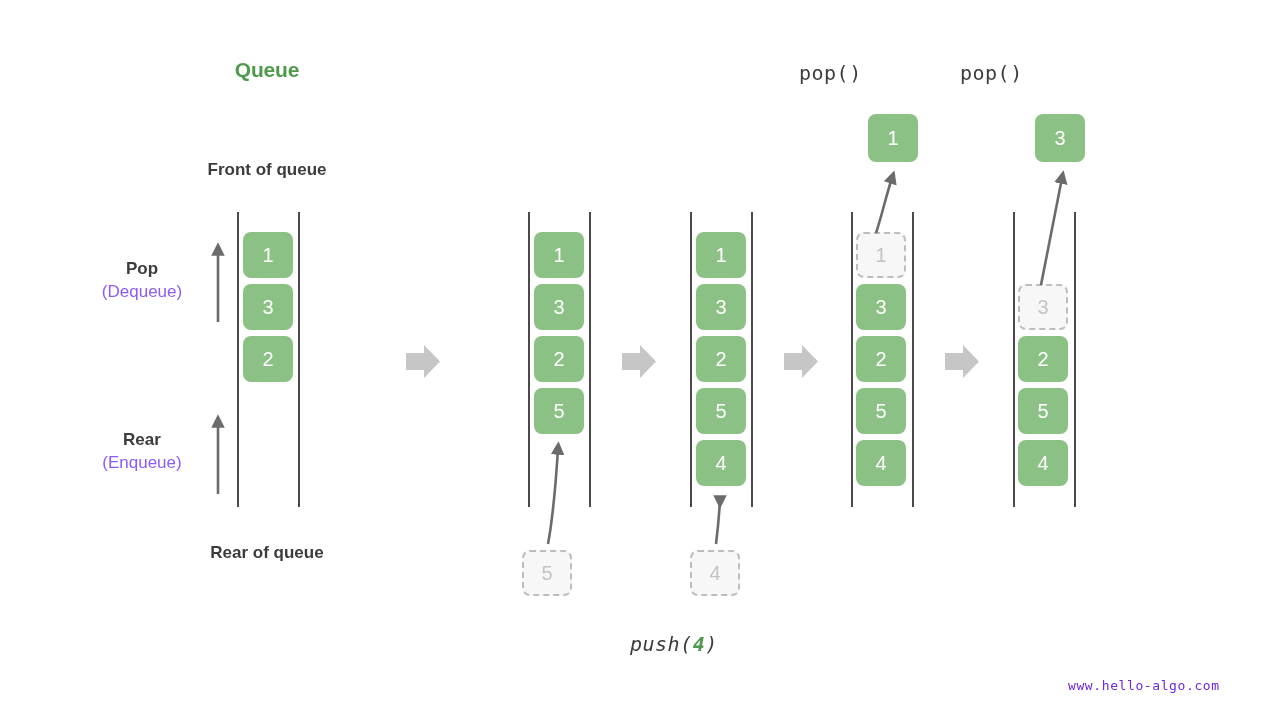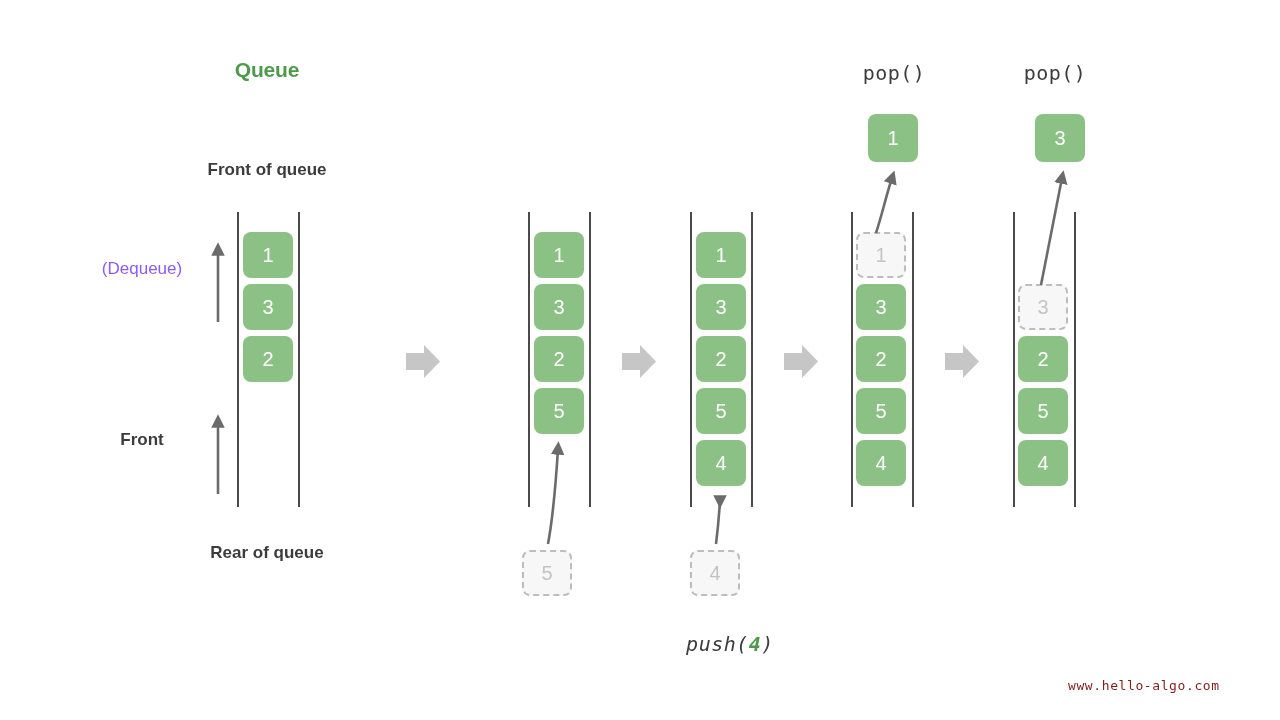--- a/index.html
+++ b/index.html
@@ -52,29 +52,29 @@
   .label-op .op-sub {
     font-size: 17px;
     font-weight: normal;
     color: #8b5cf6;
     display: block;
   }
   .mono-call {
     font-family: "DejaVu Sans Mono", "Liberation Mono", monospace;
     font-size: 20px;
     color: #3c3c3c;
-    text-align: center;
+    text-align: left;
     white-space: nowrap;
     letter-spacing: 0.5px;
   }
   .mono-call .arg { color: #4e9a4a; font-weight: bold; }
   .watermark {
     font-family: "DejaVu Sans Mono", "Liberation Mono", monospace;
     font-size: 13px;
-    color: #7f1d1d;
+    color: #6d28d9;
     letter-spacing: 0.6px;
     white-space: nowrap;
   }
 
   
   .cell {
     width: 50px;
     height: 46px;
     border-radius: 8px;
     background: #8cc185;
@@ -115,24 +115,26 @@
 <body>
 
 <div class="canvas">
 
   <div class="abs title-queue" style="left:196px; top:58px; width:142px;">Queue</div>
 
   <div class="abs label-bold" style="left:167px; top:543px; width:200px;">Rear of queue</div>
   <div class="abs label-bold" style="left:167px; top:160px; width:200px;">Front of queue</div>
 
   <div class="abs label-op" style="left:42px; top:258px; width:200px;">
+    <span class="op-main">Pop</span>
     <span class="op-sub">(Dequeue)</span>
   </div>
   <div class="abs label-op" style="left:42px; top:429px; width:200px;">
-    <span class="op-main">Front</span>
+    <span class="op-main">Rear</span>
+    <span class="op-sub">(Enqueue)</span>
   </div>
 
   <div class="abs rail" style="left:237px; top:212px; height:295px;"></div>
   <div class="abs rail" style="left:298px; top:212px; height:295px;"></div>
 
   <div class="abs cell" style="left:243px; top:232px;">1</div>
   <div class="abs cell" style="left:243px; top:284px;">3</div>
   <div class="abs cell" style="left:243px; top:336px;">2</div>
 
   <div class="abs rail" style="left:528px; top:212px; height:295px;"></div>

